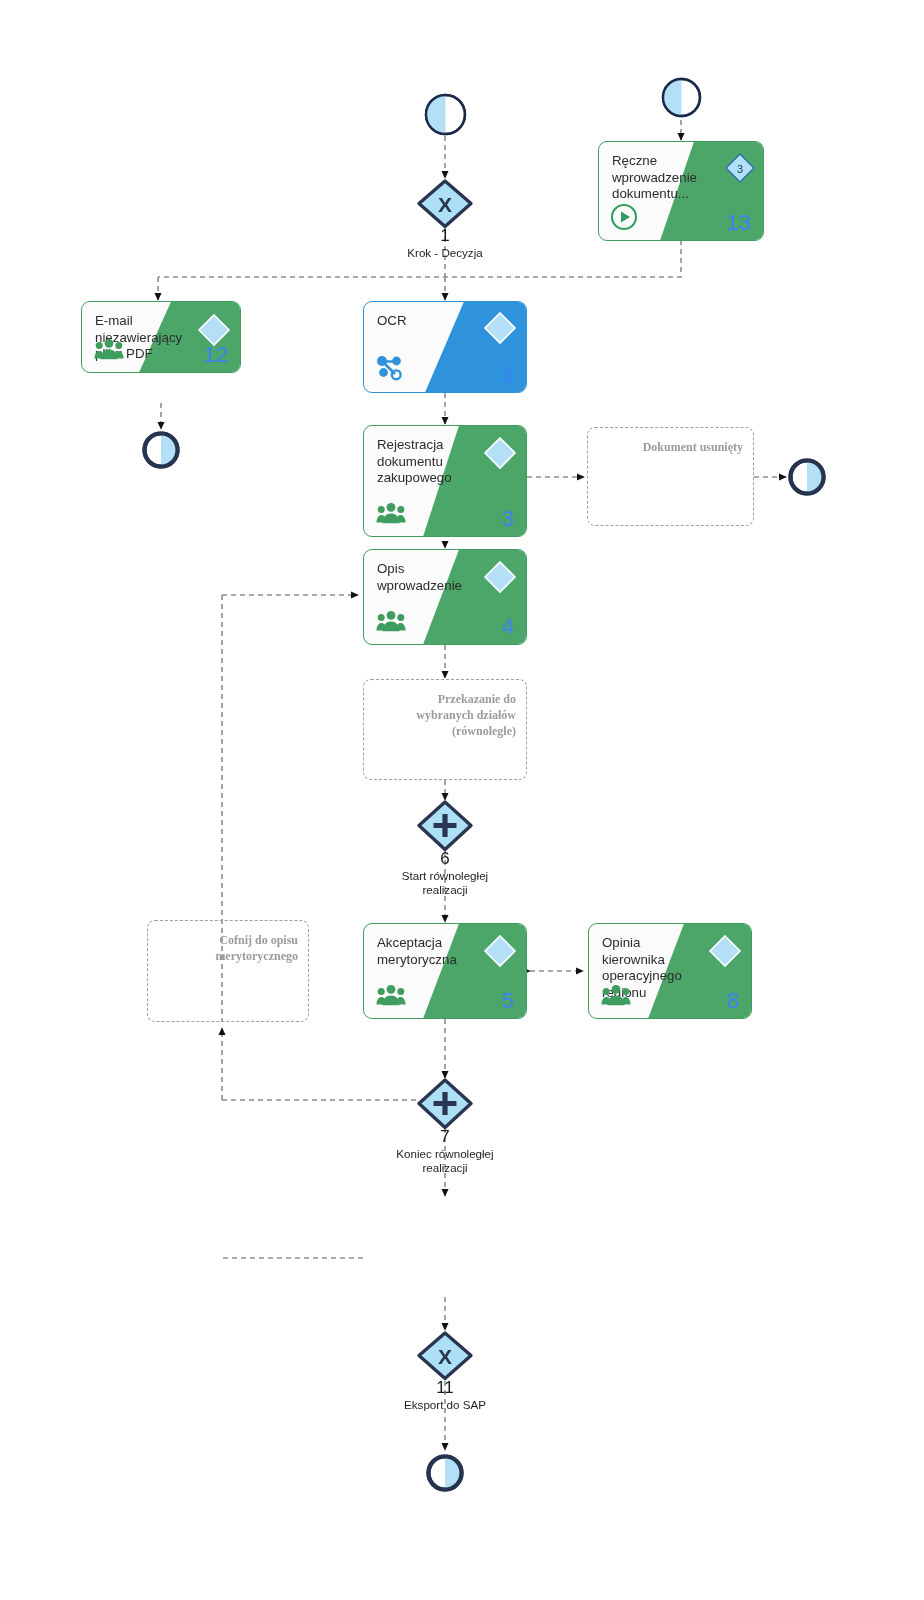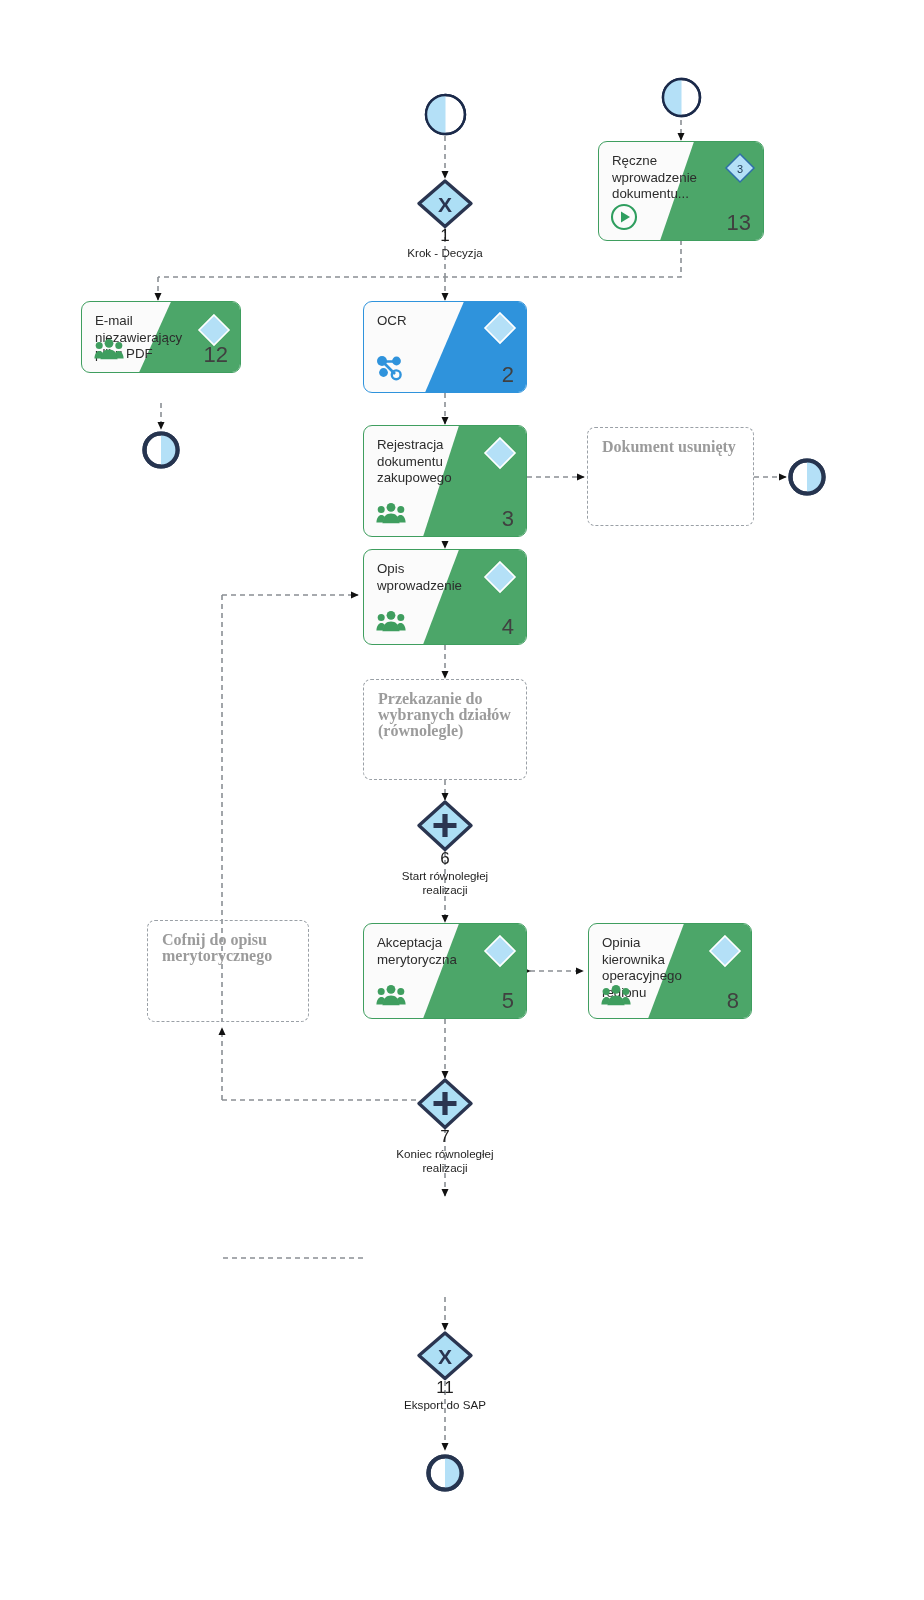--- a/index.html
+++ b/index.html
@@ -20,41 +20,42 @@
     background:#fbfbfb;
   }
   .task .slant{position:absolute;left:0;top:0;width:100%;height:100%;}
   .task .title{
     position:absolute;left:13px;top:11px;right:60px;
     font-size:13.3px;line-height:16.5px;color:#2c2c2c;
     white-space:pre-line;
   }
   .task .num{
     position:absolute;right:12px;bottom:4px;
-    font-size:22px;line-height:26px;color:#404040;font-weight:400;
+    font-size:22px;line-height:26px;color:#3b82f6;font-weight:400;
   }
   .task .badge{position:absolute;}
   .task .roleicon{position:absolute;left:12px;bottom:12px;width:30px;height:22px;}
   .task .playicon{position:absolute;left:11px;bottom:9px;width:28px;height:28px;}
   .task .srvicon{position:absolute;left:12px;bottom:11px;width:27px;height:26px;}
 
   
   .ghost{
     position:absolute;
     border:1.6px dashed #9aa0a6;
     border-radius:8px;
     box-sizing:border-box;
     background:transparent;
   }
   .ghost .glabel{
     position:absolute;left:14px;top:11px;right:10px;
     font-family:"Liberation Serif", serif;
     font-weight:700;
-    font-size:16px;line-height:16px;color:#9b9b9b;
+    font-size:12px;line-height:16px;color:#9b9b9b;
     white-space:pre-line;
+    text-align:right;
   }
 
   
   .gw{position:absolute;}
   .gw .gnum{
     position:absolute;left:50%;transform:translateX(-50%);
     font-size:17px;color:#1d1d1d;
   }
   .gw .glab{
     position:absolute;left:50%;transform:translateX(-50%);

